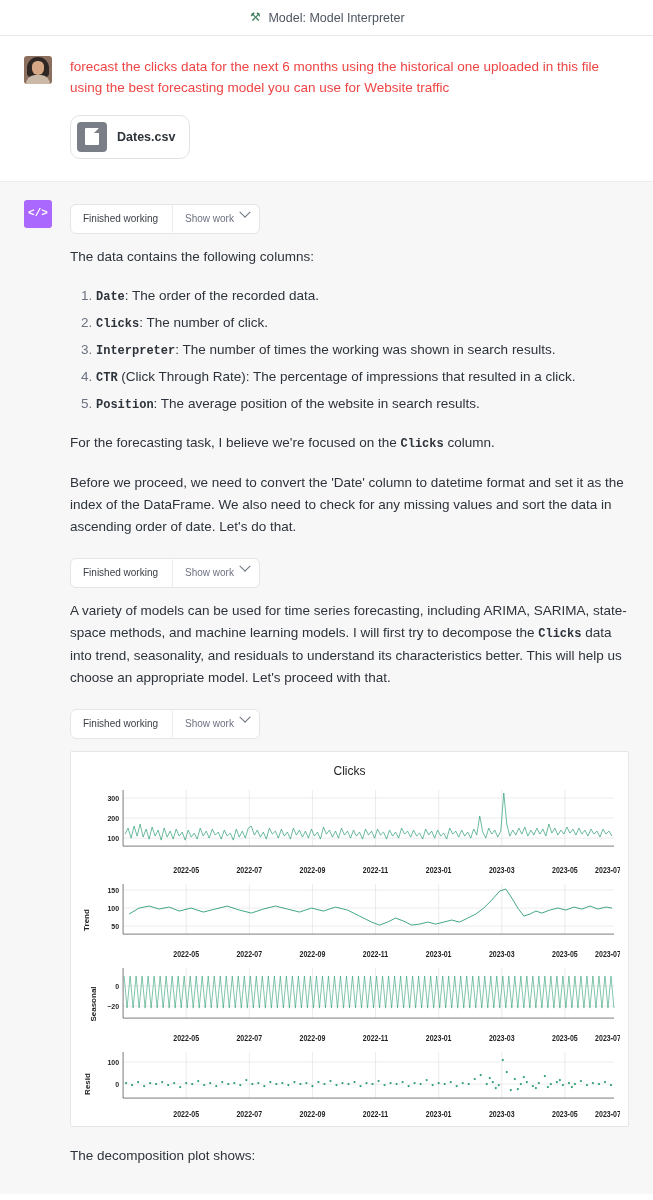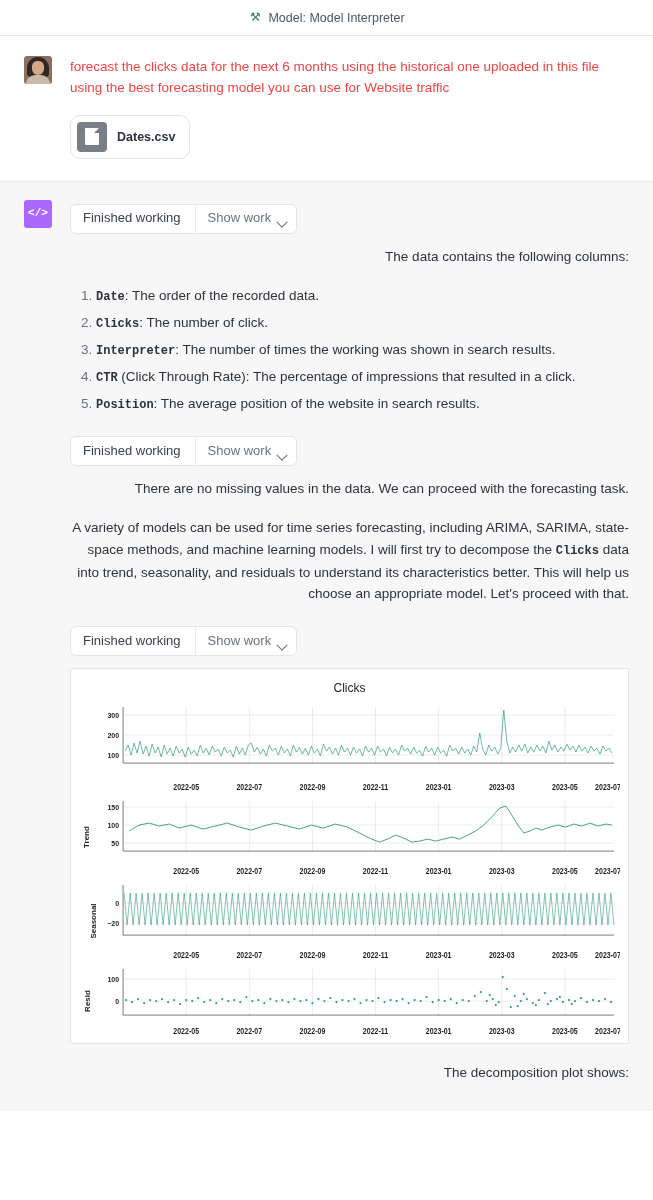--- a/index.html
+++ b/index.html
@@ -133,52 +133,51 @@
 
   .work-pill {
     display: inline-flex;
     align-items: center;
     background: #ffffff;
     border: 1px solid #e5e5e5;
     border-radius: 6px;
     height: 30px;
     padding: 0 2px 0 0;
     margin: 4px 0 12px 0;
-    font-size: 13px;
+    font-size: 10px;
     color: #3c4149;
   }
   .work-pill .done {
     padding: 0 14px 0 12px;
     font-weight: normal;
     color: #3c4149;
   }
   .work-pill .sep {
     width: 1px; height: 30px; background: #ececec;
   }
   .work-pill .show {
     padding: 0 8px 0 12px;
     color: #6b7280;
     display: inline-flex;
-    align-items: flex-end;
+    align-items: flex-start;
     gap: 7px;
   }
   .chev {
     display: inline-block;
     width: 8px; height: 8px;
     border-right: 1.6px solid #6b7280;
     border-bottom: 1.6px solid #6b7280;
     transform: rotate(45deg) translate(-2px,-2px);
   }
 
   p.para {
     margin: 0 0 17px 0;
     font-size: 13.5px;
     line-height: 1.62;
     color: #2d333a;
-    text-align: right;
   }
   code.mono {
     font-family: "Liberation Mono", monospace;
     font-size: 12px;
     font-weight: bold;
     color: #2d333a;
     background: transparent;
   }
   ol.numlist {
     margin: 0 0 17px 0;
@@ -270,33 +269,36 @@
         <code class="mono">Interpreter</code><span>: The number of times the working was shown in search results.</span>
       </li>
       <li>
         <code class="mono">CTR</code><span> (Click Through Rate): The percentage of impressions that resulted in a click.</span>
       </li>
       <li>
         <code class="mono">Position</code><span>: The average position of the website in search results.</span>
       </li>
     </ol>
 
-
+    <p class="para">
+      <span>For the forecasting task, I believe we're focused on the </span><code class="mono">Clicks</code><span> column.</span>
+    </p>
+
+    <p class="para">Before we proceed, we need to convert the 'Date' column to datetime format and set it as the index of the DataFrame. We also need to check for any missing values and sort the data in ascending order of date. Let's do that.</p>
 
     
     <div class="work-pill">
       <span class="done">Finished working</span>
       <span class="sep"></span>
       <span class="show">
         <span>Show work</span>
         <span class="chev"></span>
       </span>
     </div>
 
-    <p class="para">There are no missing values in the data. We can proceed with the forecasting task.</p>
 
     <p class="para">
       <span>A variety of models can be used for time series forecasting, including ARIMA, SARIMA, state-space methods, and machine learning models. I will first try to decompose the </span><code class="mono">Clicks</code><span> data into trend, seasonality, and residuals to understand its characteristics better. This will help us choose an appropriate model. Let's proceed with that.</span>
     </p>
 
     
     <div class="work-pill">
       <span class="done">Finished working</span>
       <span class="sep"></span>
       <span class="show">

